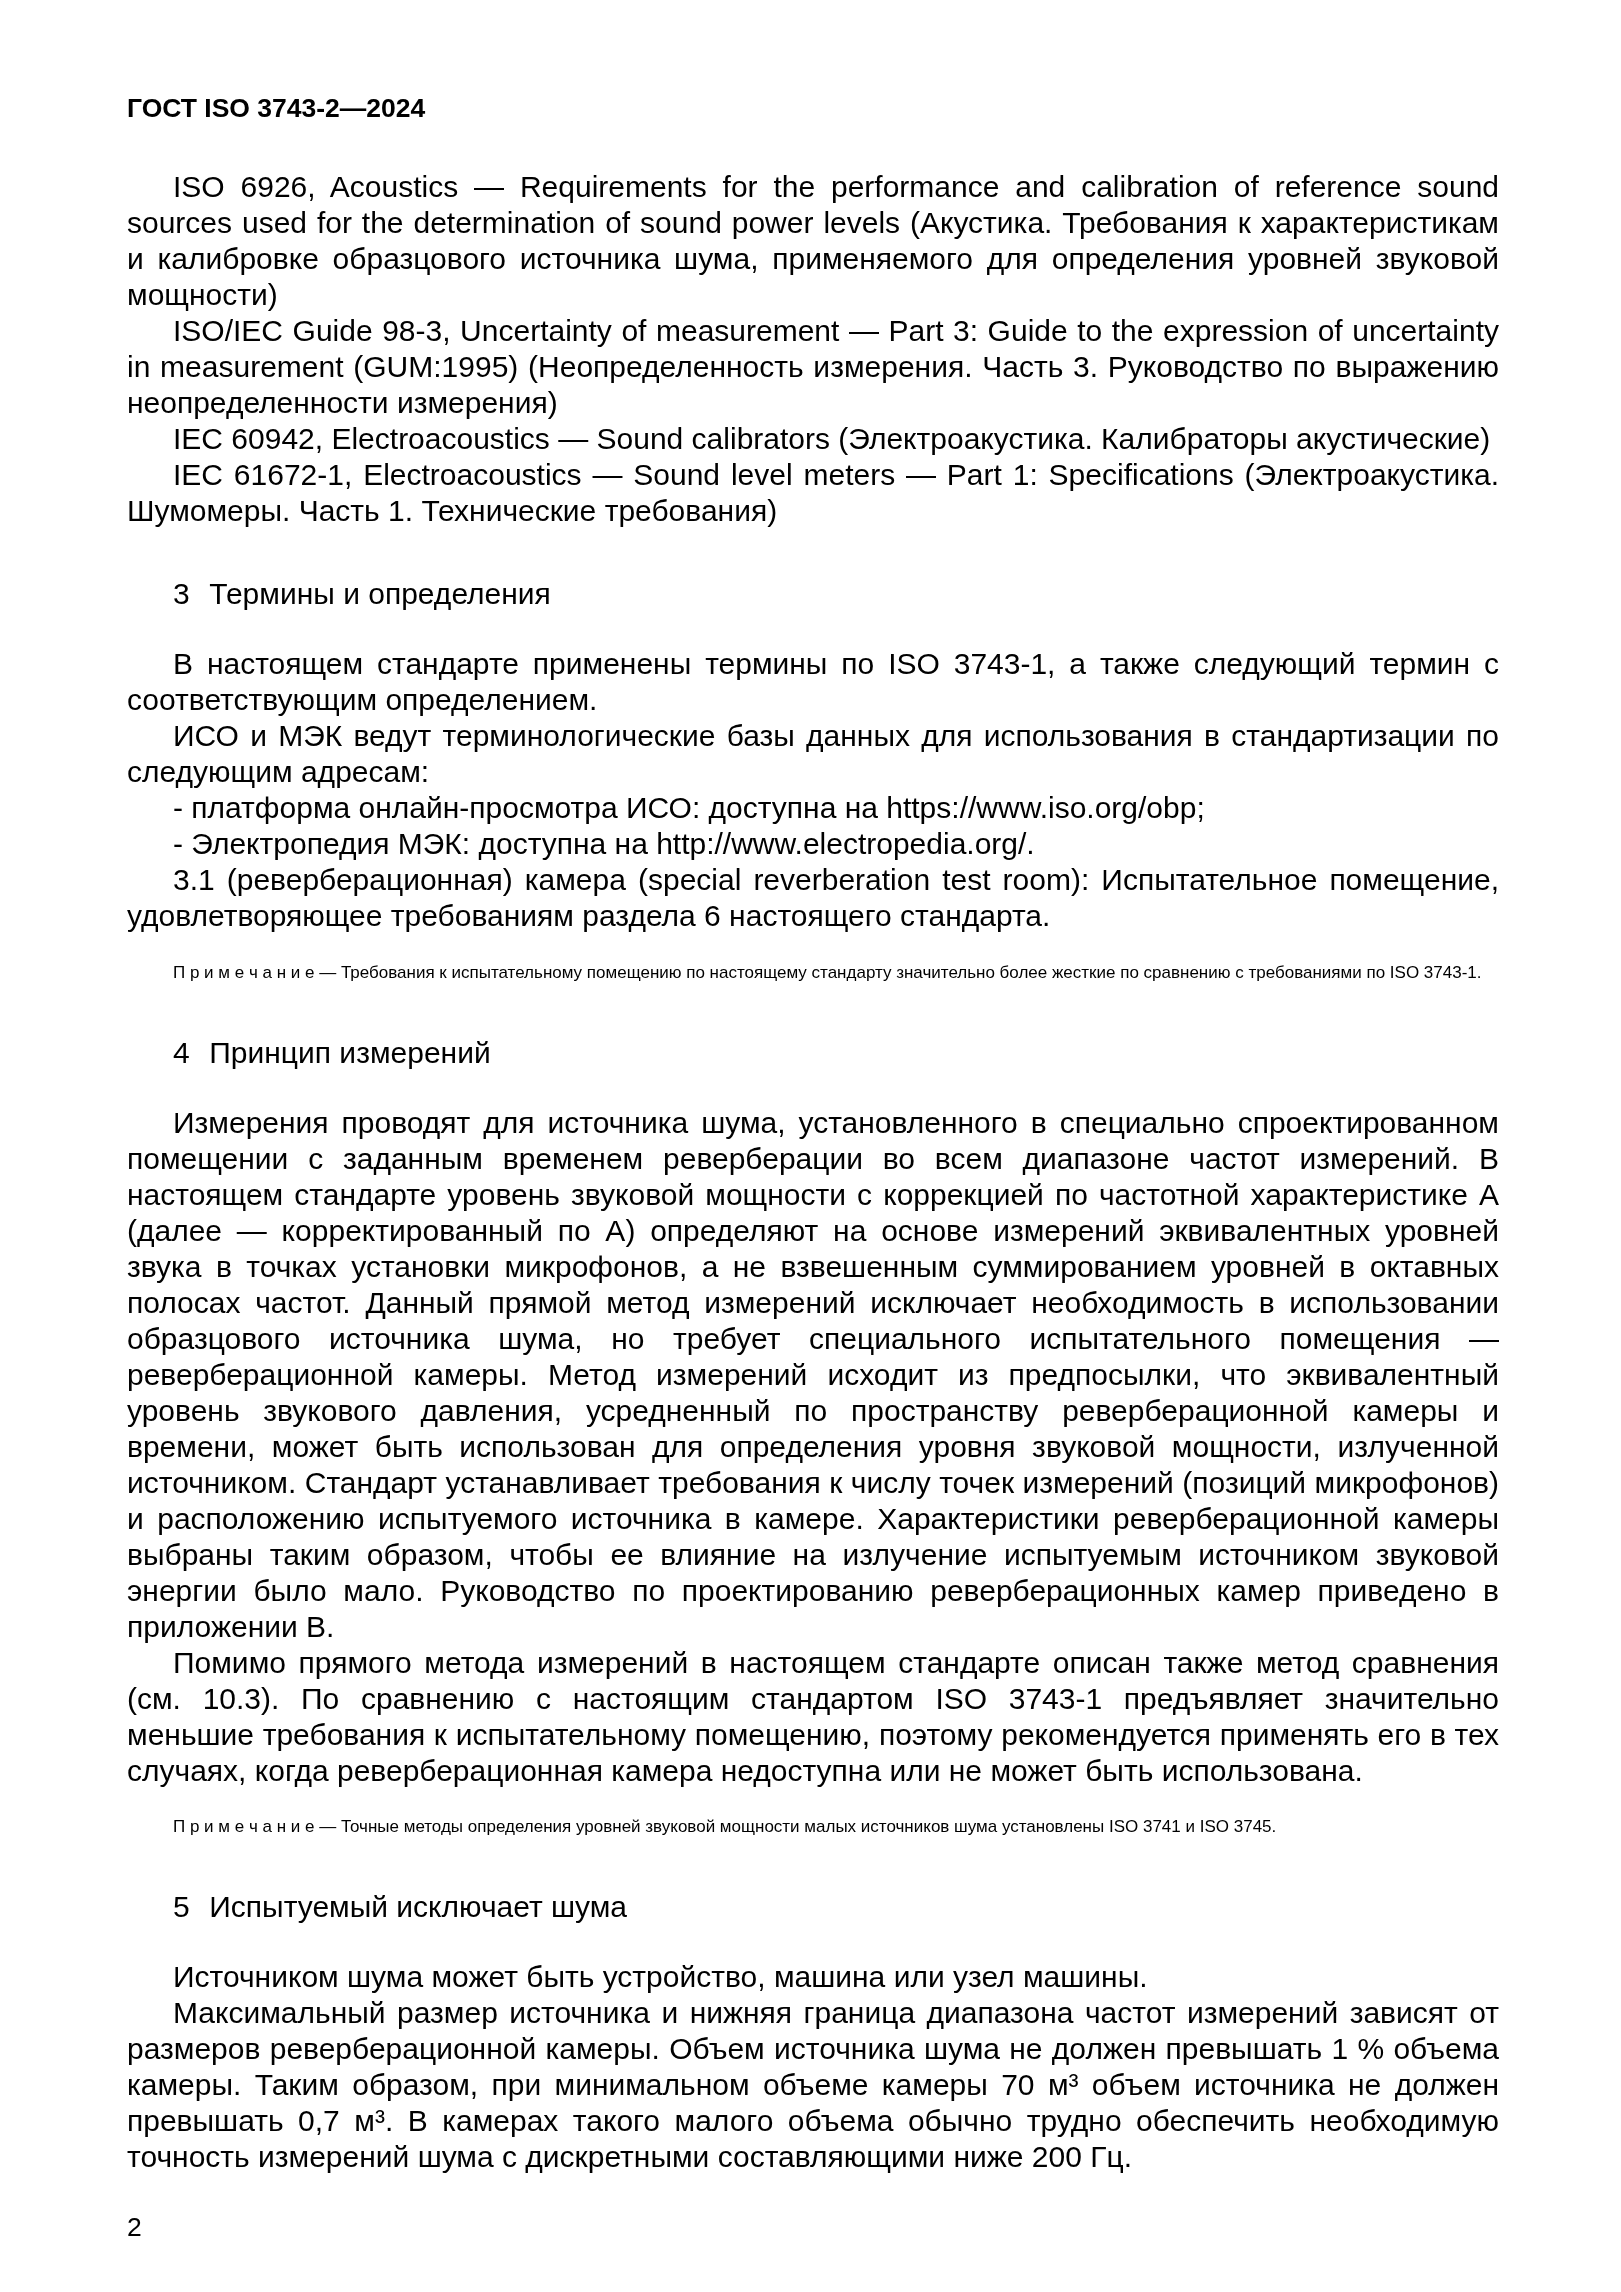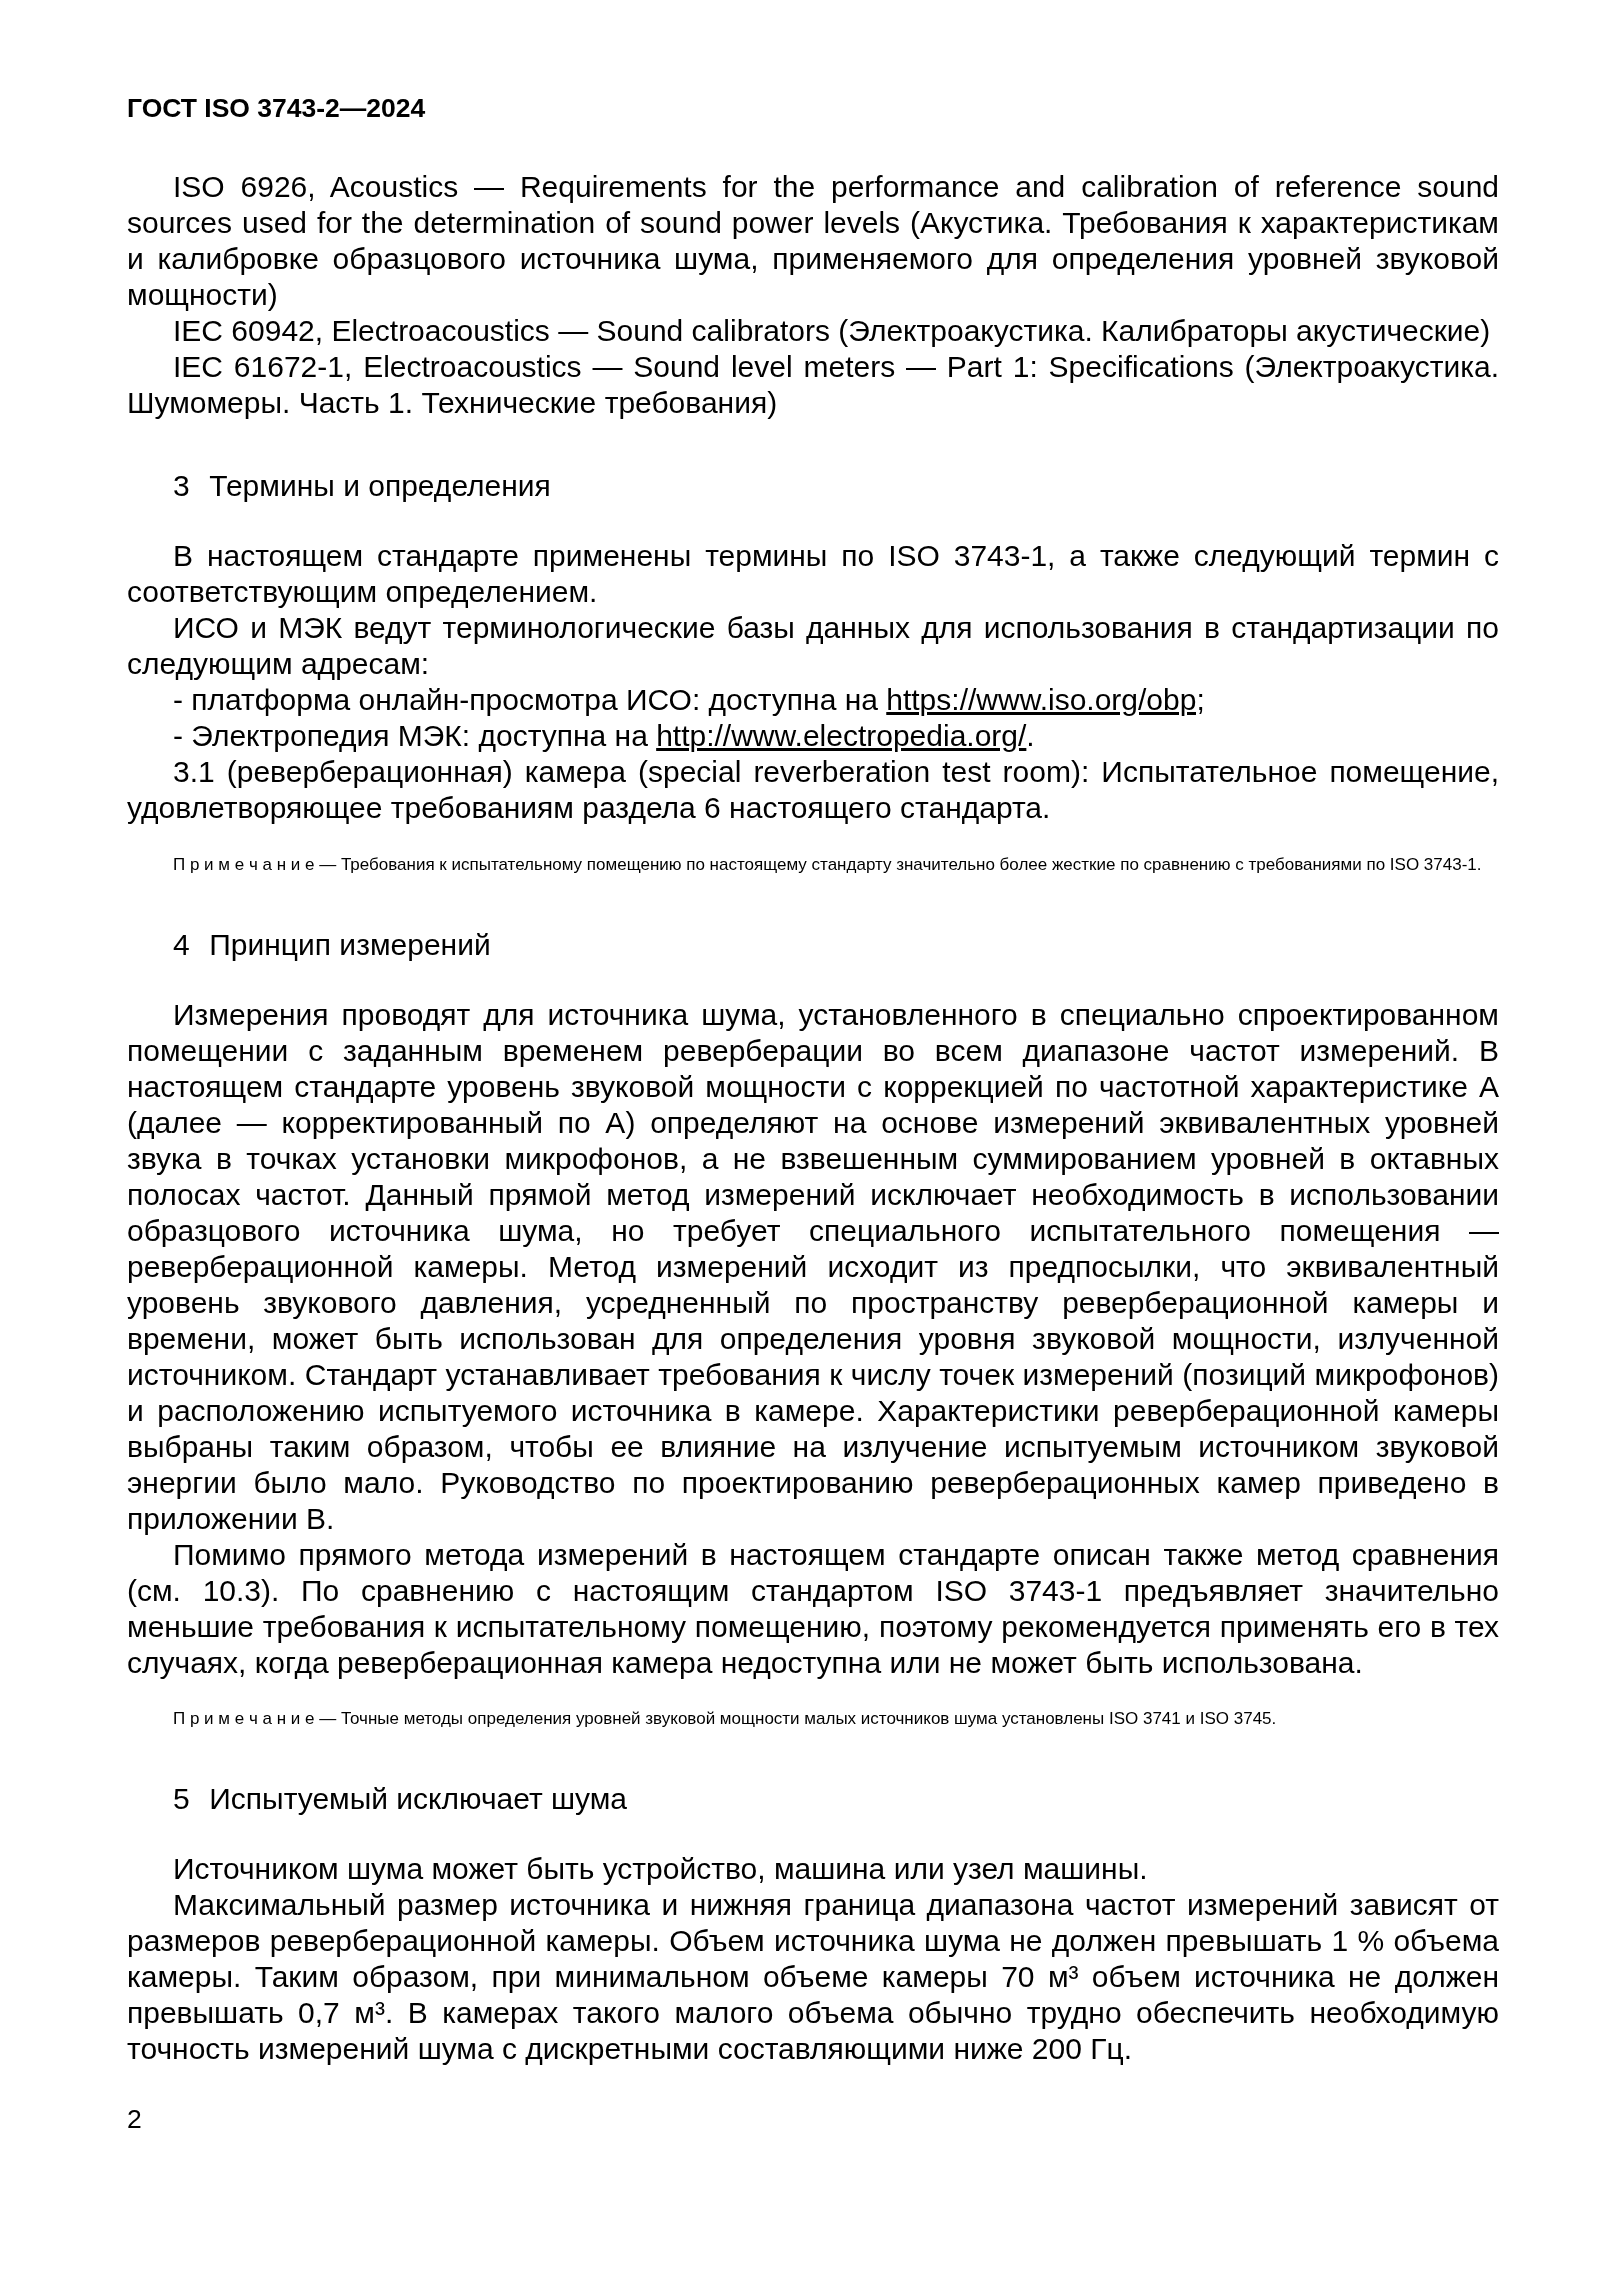--- a/index.html
+++ b/index.html
@@ -35,38 +35,38 @@
   }
   .section-heading .num { margin-right: 19.6px; }
   .note {
     font-size: 17px;
     line-height: 30px;
     text-align: justify;
     text-indent: 46px;
     margin: 23.5px 0 21.6px 0;
   }
   .link {
-    text-decoration: underline;
     cursor: pointer;
   }
   .bold { font-weight: normal; }
   .page-number {
     font-size: 26.5px;
     margin-top: 37px;
     padding-bottom: 39px;
   }
 </style>
 </head>
 <body>
 
 <div class="page">
 
   <div class="doc-header">ГОСТ ISO 3743-2—2024</div>
 
   <p class="para">ISO 6926, Acoustics — Requirements for the performance and calibration of reference sound sources used for the determination of sound power levels (Акустика. Требования к характеристикам и калибровке образцового источника шума, применяемого для определения уровней звуковой мощности)</p>
+  <p class="para">ISO/IEC Guide 98-3, Uncertainty of measurement — Part 3: Guide to the expression of uncertainty in measurement (GUM:1995) (Неопределенность измерения. Часть 3. Руководство по выражению неопределенности измерения)</p>
   <p class="para">IEC 60942, Electroacoustics — Sound calibrators (Электроакустика. Калибраторы акустические)</p>
   <p class="para">IEC 61672-1, Electroacoustics — Sound level meters — Part 1: Specifications (Электроакустика. Шумомеры. Часть 1. Технические требования)</p>
 
   <h2 class="section-heading"><span class="num">3</span><span>Термины и определения</span></h2>
 
   <p class="para">В настоящем стандарте применены термины по ISO 3743-1, а также следующий термин с соответствующим определением.</p>
   <p class="para">ИСО и МЭК ведут терминологические базы данных для использования в стандартизации по следующим адресам:</p>
 
   <p class="para"><span>- платформа онлайн-просмотра ИСО: доступна на </span><span class="link">https://www.iso.org/obp;</span></p>
 

